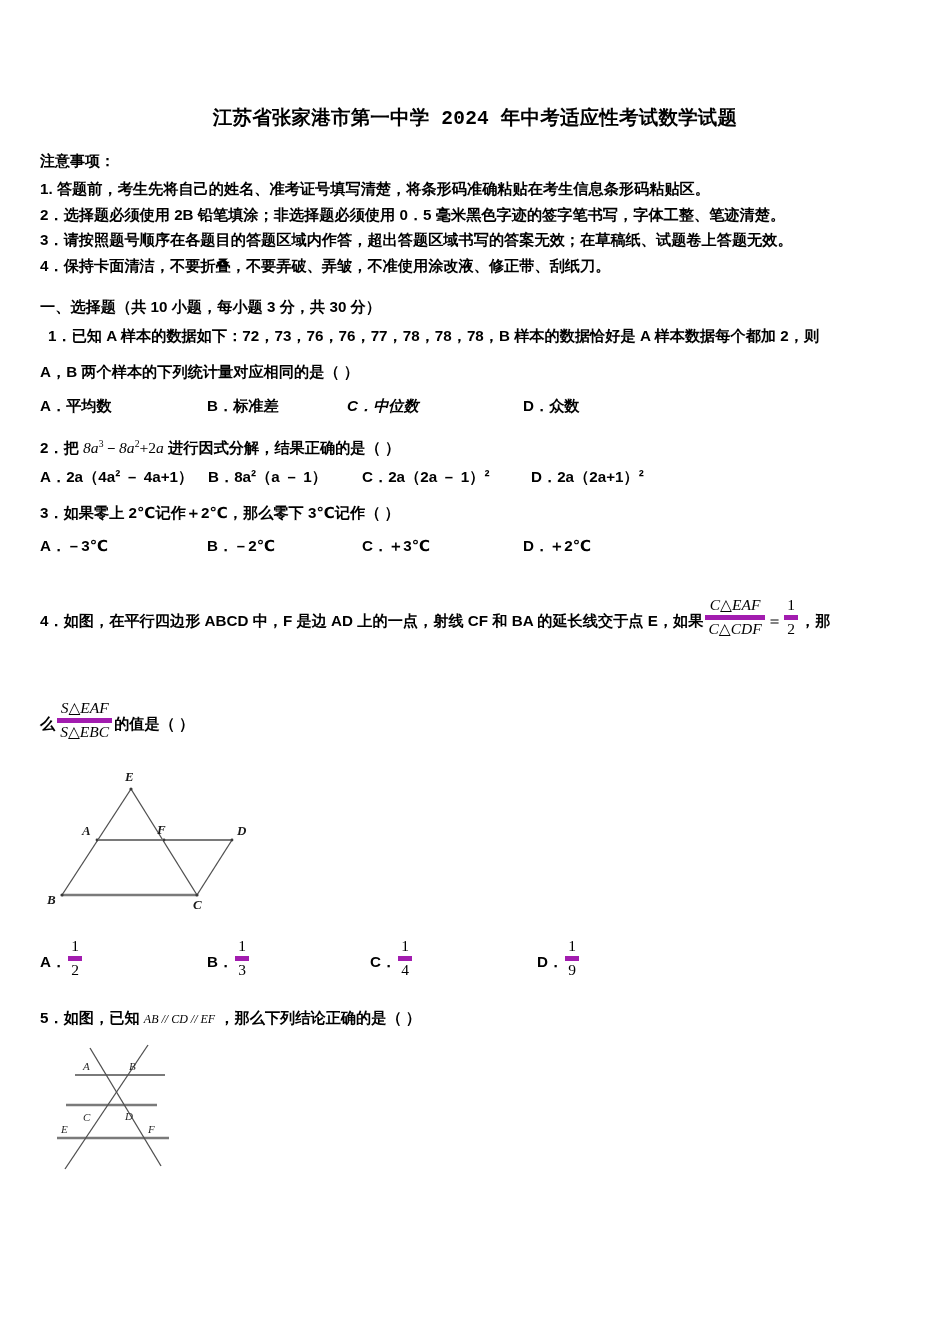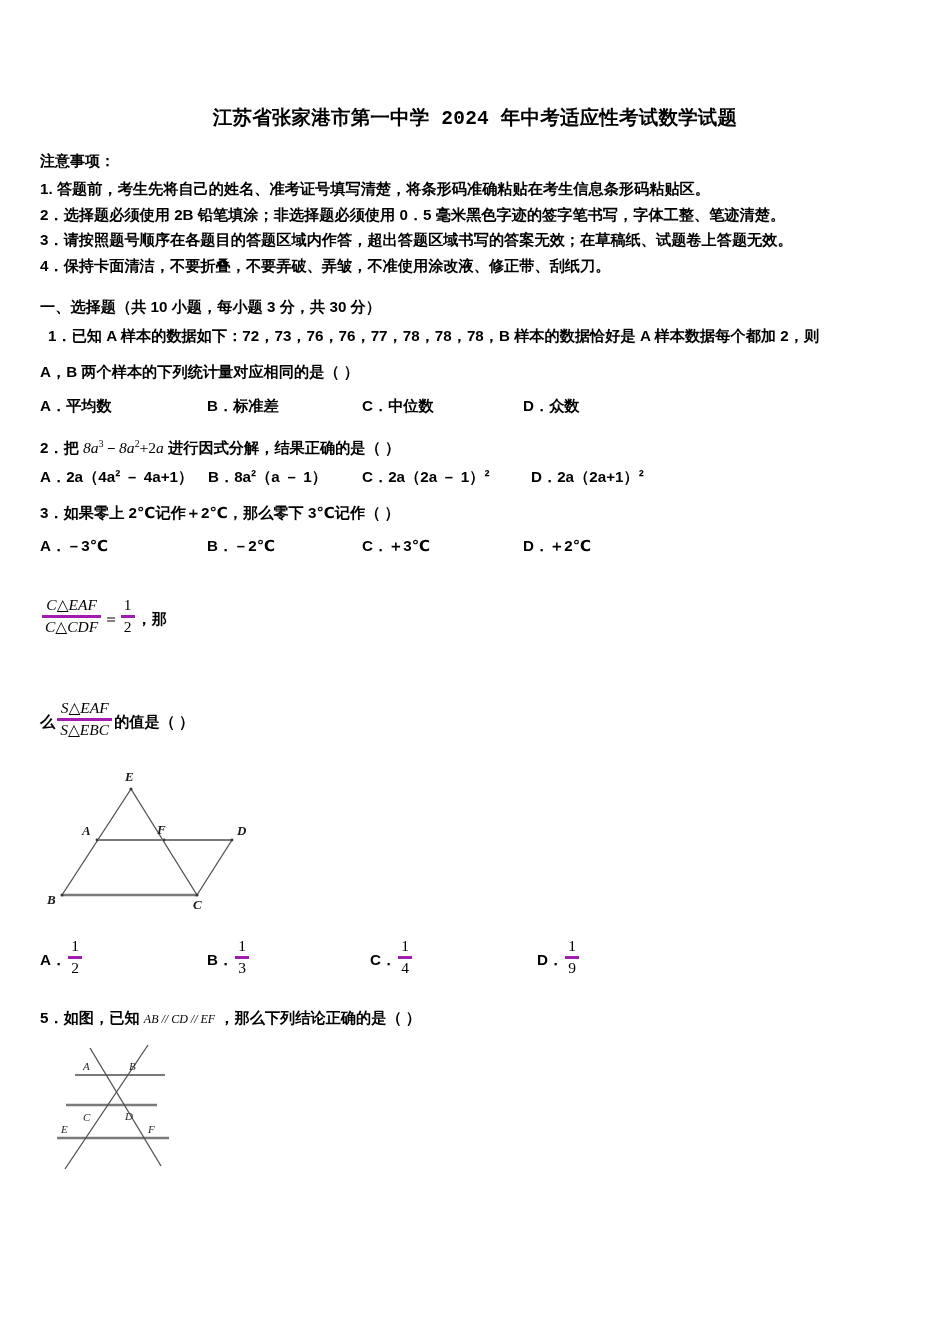--- a/index.html
+++ b/index.html
@@ -106,21 +106,21 @@
     vertical-align: -0.52em;
     text-align: center;
     font-family: "Liberation Serif", "DejaVu Serif", serif;
     font-weight: normal;
     font-style: normal;
     line-height: 1.08;
     margin: 0 2px;
   }
   .frac .num {
     display: block;
-    border-bottom: 3px solid #a21caf;
+    border-bottom: 5px solid #a21caf;
     padding: 0 3px 1px 3px;
     font-size: 15.5px;
   }
   .frac .den {
     display: block;
     padding: 1px 3px 0 3px;
     font-size: 15.5px;
   }
   .frac.ital .num, .frac.ital .den { font-style: italic; }
   .inline-math {
@@ -151,21 +151,21 @@
   </div>
 
   <div class="section-head">一、选择题（共 10 小题，每小题 3 分，共 30 分）</div>
 
   <div class="qtext" style="left:40px; top:325px;margin-left:8px;">1．已知 A 样本的数据如下：72，73，76，76，77，78，78，78，B 样本的数据恰好是 A 样本数据每个都加 2，则</div>
   <div class="qtext" style="left:40px; top:361px;">A，B 两个样本的下列统计量对应相同的是（ ）</div>
 
   <div class="opt-row" style="top:396px;">
     <div class="opt" style="left:40px;"><span class="lbl">A．</span><span>平均数</span></div>
     <div class="opt" style="left:207px;"><span class="lbl">B．</span><span>标准差</span></div>
-    <div class="opt" style="left:362px;"><span class="lbl">C．</span><span>中位数</span></div>
+    <div class="opt" style="left:347px;font-style:italic;"><span class="lbl">C．</span><span>中位数</span></div>
     <div class="opt" style="left:523px;"><span class="lbl">D．</span><span>众数</span></div>
   </div>
 
   <div class="qtext" style="left:40px; top:433px;">
     <span>2．把 </span><span class="mn"><span class="mn" style="font-style:italic">8a</span><sup class="sp">3</sup><span>－</span><span class="mn" style="font-style:italic">8a</span><sup class="sp">2</sup><span>+2</span><span class="mi">a</span></span><span> 进行因式分解，结果正确的是（ ）</span>
   </div>
 
   <div class="opt-row" style="top:467px;">
     <div class="opt" style="left:40px;"><span class="lbl">A．</span><span>2a（4a² － 4a+1）</span></div>
     <div class="opt" style="left:208px;"><span class="lbl">B．</span><span>8a²（a － 1）</span></div>
@@ -176,21 +176,21 @@
   <div class="qtext" style="left:40px; top:502px;">3．如果零上 2℃记作＋2℃，那么零下 3℃记作（    ）</div>
 
   <div class="opt-row" style="top:536px;">
     <div class="opt" style="left:40px;"><span class="lbl">A．</span><span>－3℃</span></div>
     <div class="opt" style="left:207px;"><span class="lbl">B．</span><span>－2℃</span></div>
     <div class="opt" style="left:362px;"><span class="lbl">C．</span><span>＋3℃</span></div>
     <div class="opt" style="left:523px;"><span class="lbl">D．</span><span>＋2℃</span></div>
   </div>
 
   <div class="qtext" style="left:40px; top:597px;">
-    <span class="frac ital"><span class="num">C△EAF</span><span class="den">C△CDF</span></span><span class="mn">＝</span><span class="frac"><span class="num">1</span><span class="den">2</span></span><span>，那</span>
+    <span>4．如图，在平行四边形 ABCD 中，F 是边 AD 上的一点，射线 CF 和 BA 的延长线交于点 E，如果</span><span class="frac ital"><span class="num">C△EAF</span><span class="den">C△CDF</span></span><span class="mn">＝</span><span class="frac"><span class="num">1</span><span class="den">2</span></span><span>，那</span>
   </div>
 
   <div class="qtext" style="left:40px; top:700px;">
     <span>么</span><span class="frac ital"><span class="num">S△EAF</span><span class="den">S△EBC</span></span><span>的值是（     ）</span>
   </div>
 
   <div class="fig" style="left:45px; top:757px;">
     <svg width="235" height="155" viewBox="0 0 235 155">
 
       <line x1="86" y1="32" x2="17" y2="138" stroke="#4f4f4f" stroke-width="1.3"></line>

